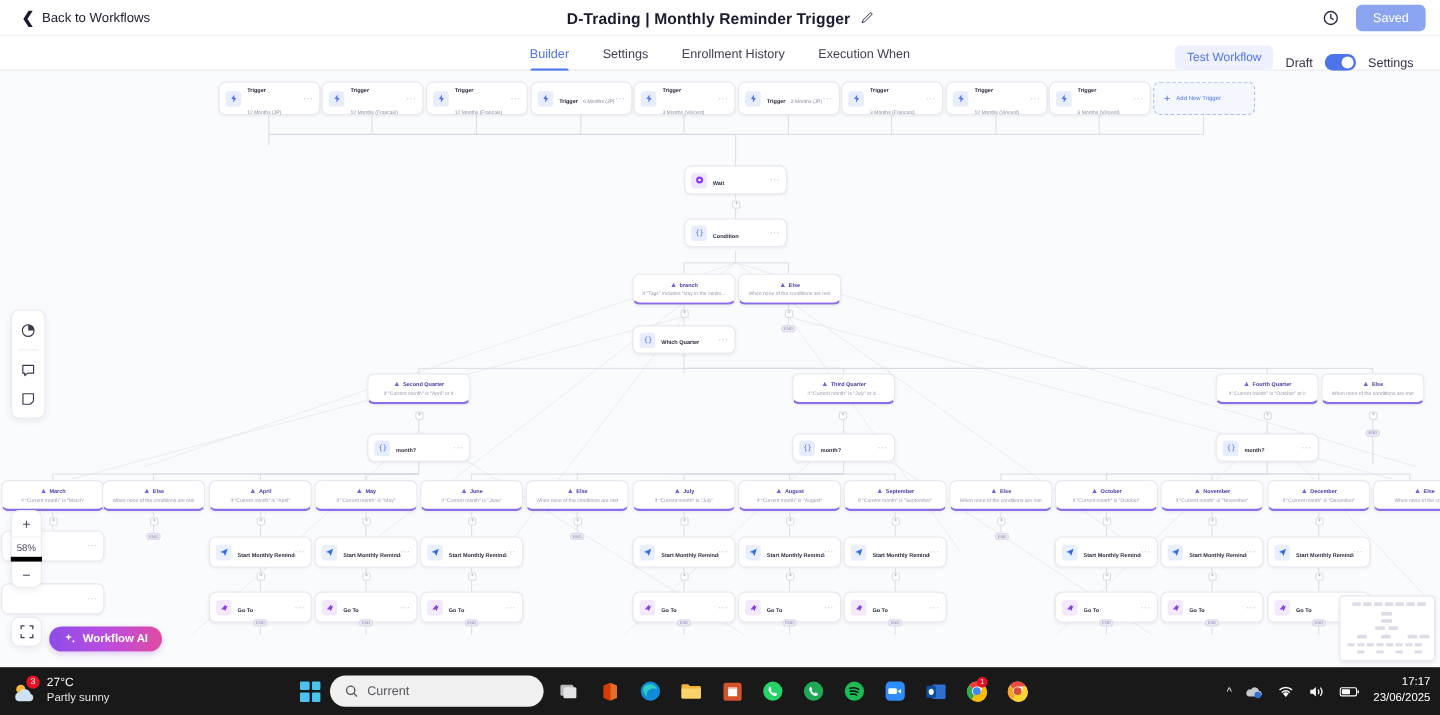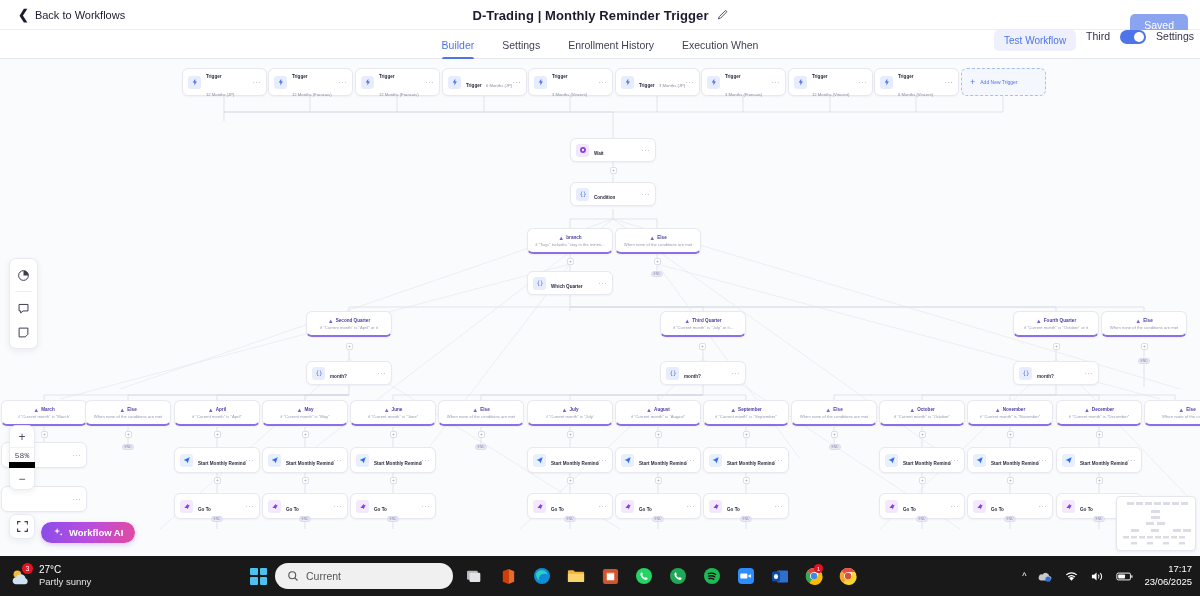--- a/index.html
+++ b/index.html
@@ -25,21 +25,21 @@
   .back-label { font-size: 11px; color: #1b1b2f; font-weight: 500; }
   .header-title-wrap {
     position: absolute; left: 0; right: 0; top: 0; height: 30px;
     display: flex; align-items: center; justify-content: center; gap: 8px;
     pointer-events: none;
   }
   .header-title { font-size: 13px; color: #1b1b2f; font-weight: 700; letter-spacing: .1px; }
   .pencil-icon { width: 11px; height: 11px; pointer-events: auto; cursor: pointer; }
   .header-right {
     position: absolute; right: 12px; top: 0; height: 30px;
-    display: flex; align-items: center; gap: 14px; flex-direction: column;
+    display: flex; align-items: center; gap: 14px;
   }
   .history-icon { width: 14px; height: 14px; cursor: pointer; }
   .saved-btn {
     background: #8ba4ef; color: #ffffff; font-size: 10.5px;
     border: none; border-radius: 5px; padding: 5px 14px; cursor: pointer;
     font-family: inherit; font-weight: 500;
   }
 
   
   .tabbar {
@@ -53,22 +53,22 @@
   .tab {
     font-size: 10.5px; color: #3f3f52; cursor: pointer;
     height: 29px; display: flex; align-items: center; position: relative;
   }
   .tab.active { color: #4d74e8; text-align: right; }
   .tab.active::after {
     content: ""; position: absolute; left: 0; right: 0; bottom: 0;
     height: 2px; background: #4d74e8; border-radius: 2px 2px 0 0;
   }
   .tabbar-right {
-    position: absolute; right: 6px; top: 0; height: 29px;
-    display: flex; align-items: flex-start; gap: 10px;
+    position: absolute; right: 22px; top: 0; height: 29px;
+    display: flex; align-items: flex-end; gap: 10px;
   }
   .test-wf-btn {
     background: #eef1fd; color: #4d74e8; font-size: 10px;
     border: none; border-radius: 5px; padding: 5px 10px; cursor: pointer;
     font-family: inherit;
   }
   .draft-label, .publish-label { font-size: 10.5px; color: #33334d; }
   .toggle {
     width: 26px; height: 14px; border-radius: 8px; background: #4d74e8;
     position: relative; cursor: pointer;
@@ -174,21 +174,21 @@
     box-shadow: 0 2px 6px rgba(30,30,60,.07);
     display: flex; flex-direction: column; align-items: center; z-index: 5;
   }
   .zoom-btn {
     width: 26px; height: 21px; display: flex; align-items: center;
     justify-content: center; cursor: pointer; font-size: 12px; color: #4a4a60;
   }
   .zoom-pct {
     width: 26px; height: 21px; display: flex; align-items: center;
     justify-content: center; font-size: 8px; color: #4a4a60;
-    border-top: 1px solid #f0f0f5; border-bottom: 6px solid #000000; font-family: Liberation Mono, monospace;
+    border-top: 1px solid #f0f0f5; border-bottom: 4px solid #000000;
   }
   .fit-btn {
     position: absolute; left: 9px; top: 455px; width: 26px; height: 25px;
     background: #ffffff; border: 1px solid #eaeaf2; border-radius: 7px;
     box-shadow: 0 2px 6px rgba(30,30,60,.07);
     display: flex; align-items: center; justify-content: center;
     cursor: pointer; z-index: 5;
   }
   .wf-ai {
     position: absolute; left: 41px; top: 463px;
@@ -265,21 +265,21 @@
 
   <div class="tabbar">
     <div class="tabs">
       <div class="tab active">Builder</div>
       <div class="tab">Settings</div>
       <div class="tab">Enrollment History</div>
       <div class="tab">Execution When</div>
     </div>
     <div class="tabbar-right">
       <button class="test-wf-btn">Test Workflow</button>
-      <span class="draft-label">Third</span>
+      <span class="draft-label">Draft</span>
       <div class="toggle">
           <div class="knob"></div>
         </div>
       <span class="publish-label">Settings</span>
     </div>
   </div>
 
   <div class="canvas">
     <svg class="edges" viewBox="0 0 1200 497">
       <g stroke="#d7d7e4" stroke-width="0.7" fill="none">

